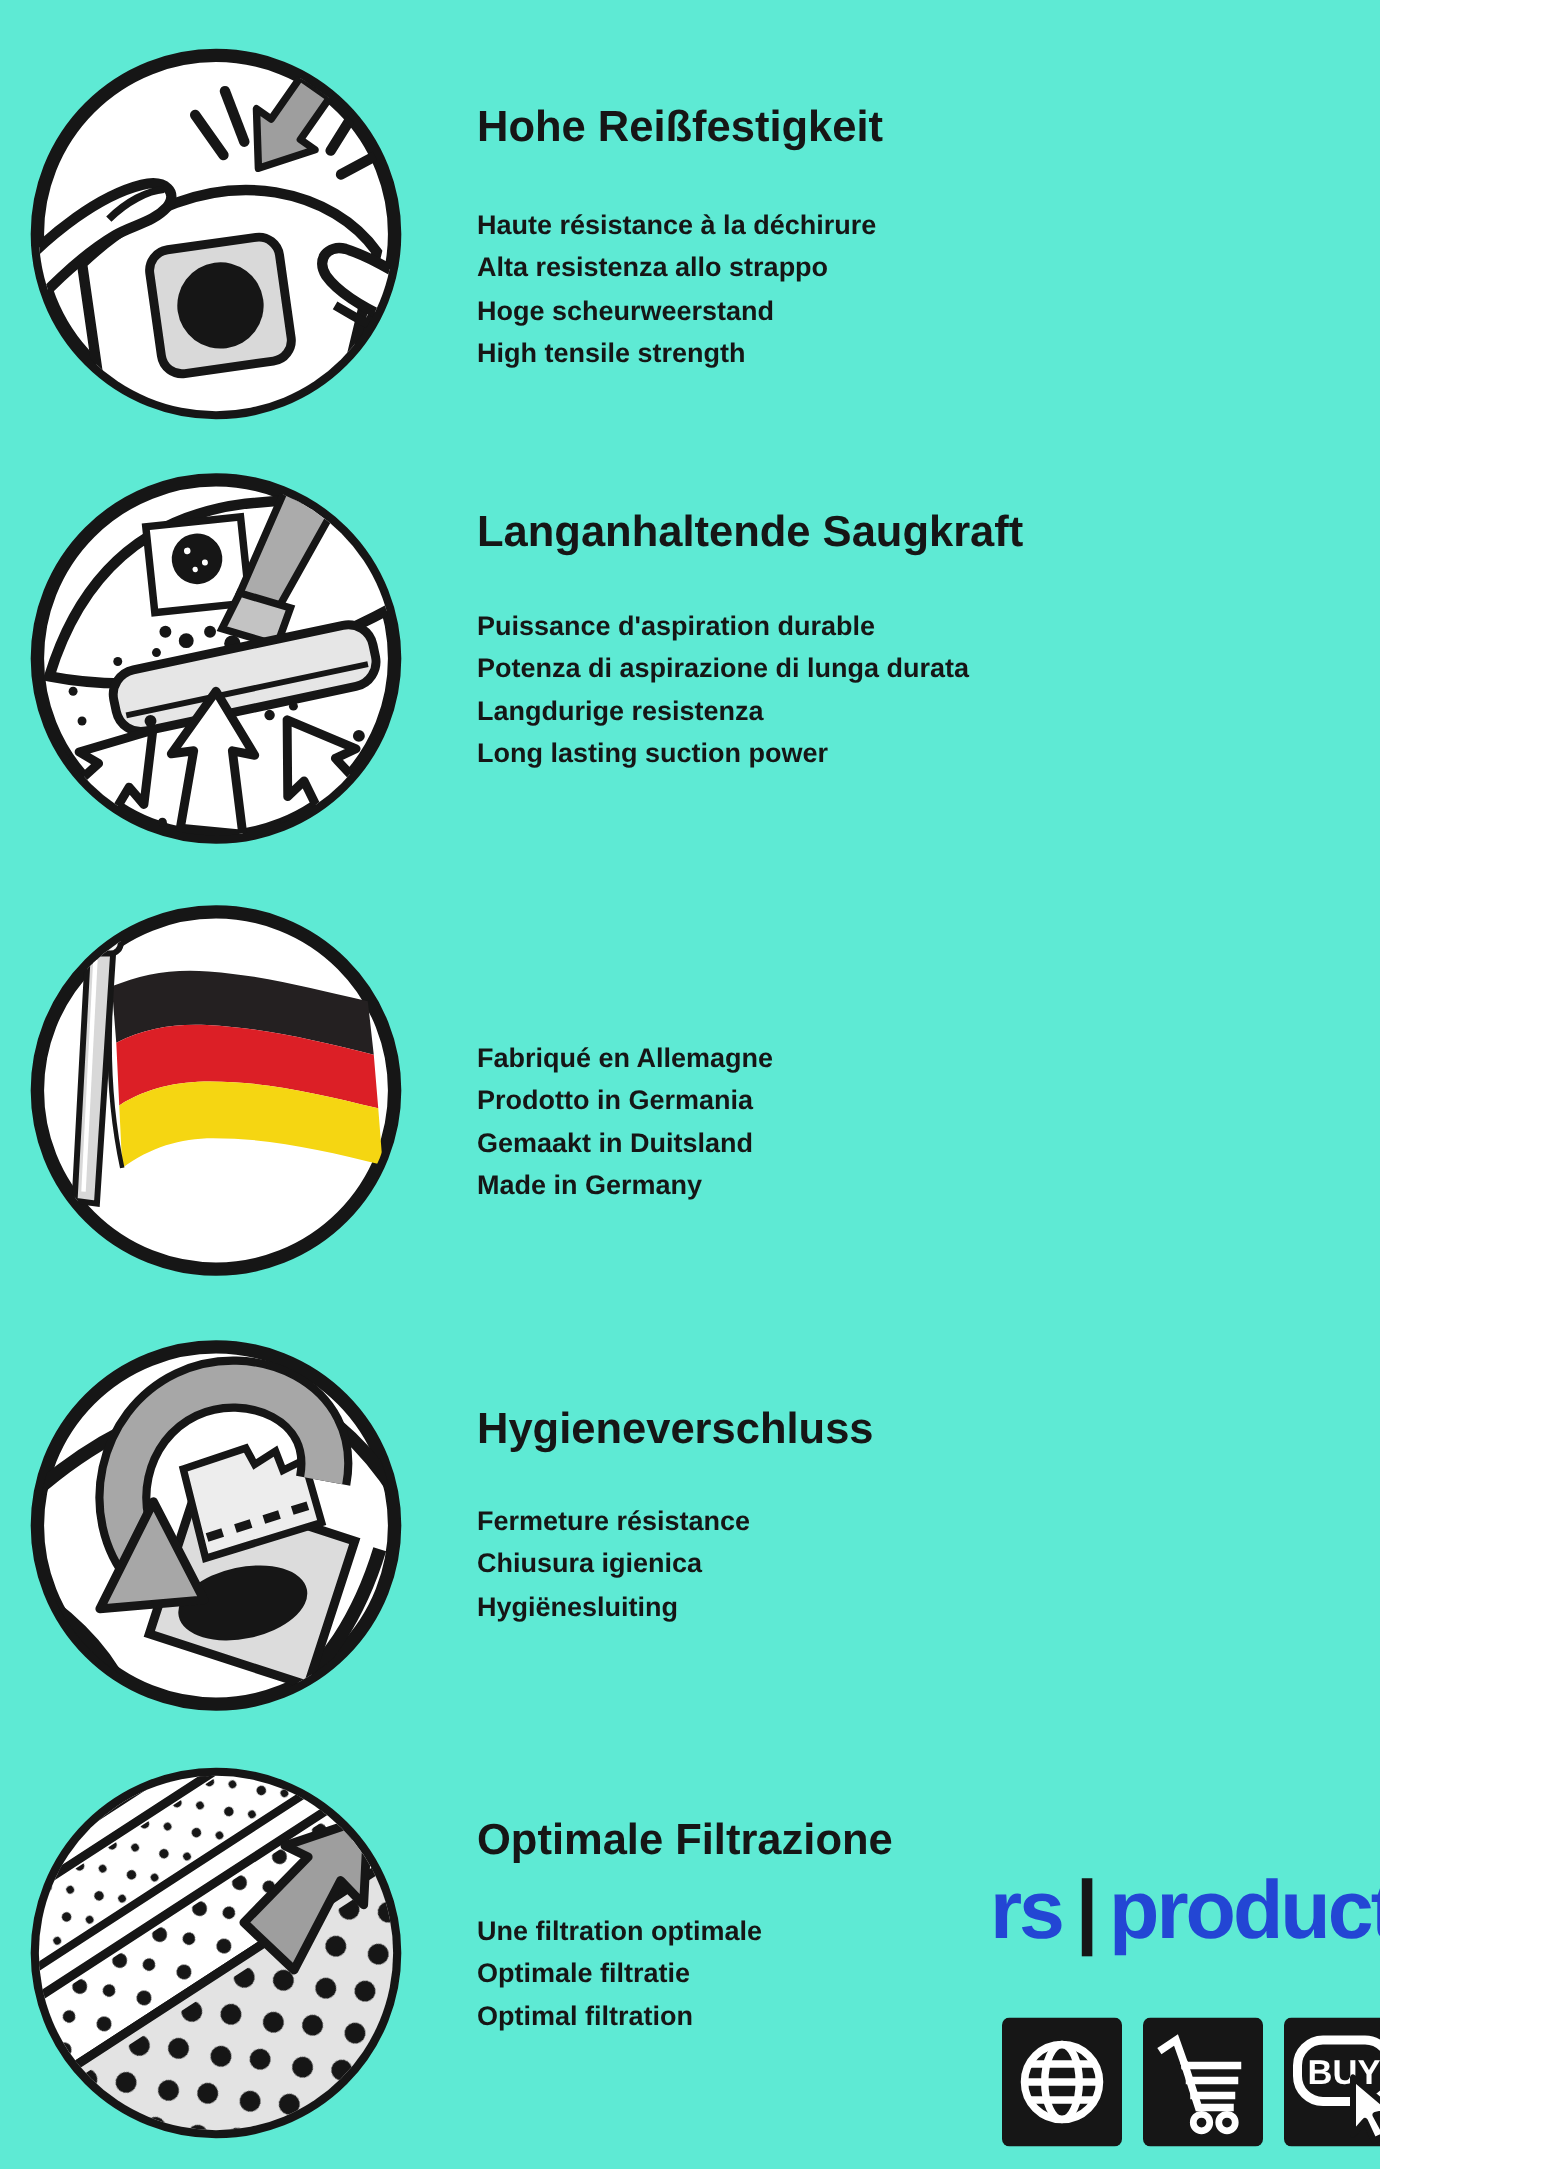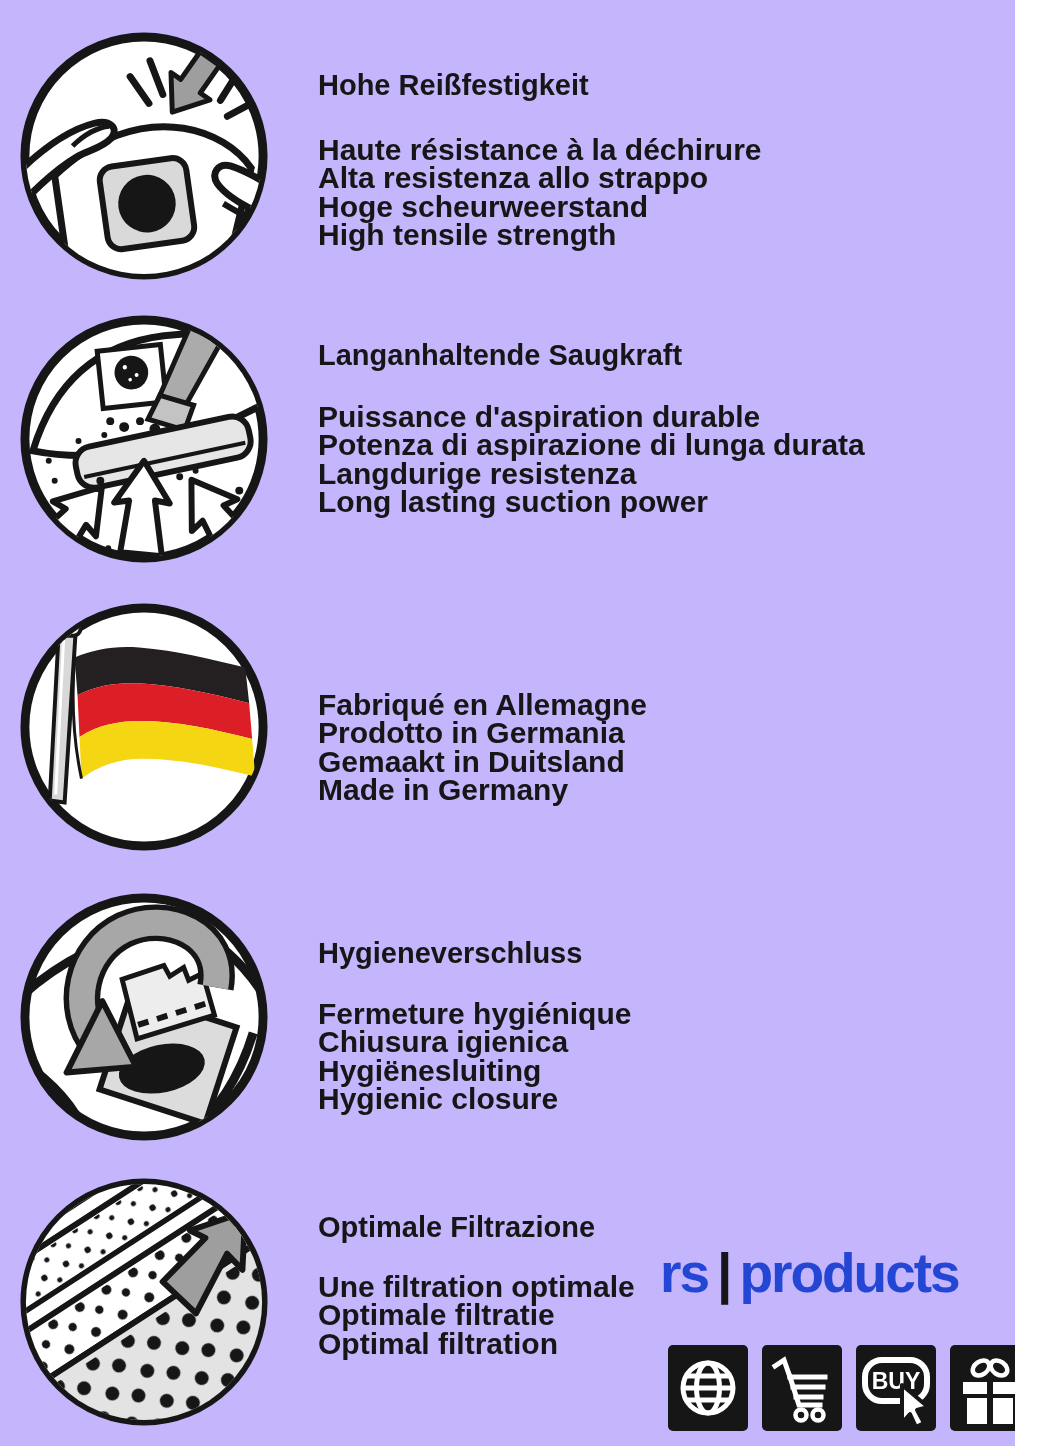--- a/index.html
+++ b/index.html
@@ -1,25 +1,25 @@
 <!DOCTYPE html>
 <html><head>
 <meta charset="utf-8">
 <style>
   html,body{margin:0;padding:0;background:#fff;}
   #page{
-    position:relative;width:1015px;height:1446px;background:#c4b5fd;overflow:hidden;
+    position:relative;width:920px;height:1446px;background:#5eead4;overflow:hidden;
     font-family:"Liberation Sans",sans-serif;color:#161616;
   }
   .circle-icon{position:absolute;left:15px;width:258px;height:258px;}
   .feat-heading{
     position:absolute;left:318px;font-size:29px;font-weight:bold;color:#161616;
     white-space:nowrap;line-height:1.1;
   }
-  .feat-body{position:absolute;left:318px;font-size:30px;font-weight:bold;color:#161616;}
+  .feat-body{position:absolute;left:318px;font-size:18px;font-weight:bold;color:#161616;}
   .feat-body div{line-height:28.4px;white-space:nowrap;}
   #logo{
     position:absolute;left:660px;top:1243px;font-size:55px;font-weight:bold;
     letter-spacing:-2px;line-height:1.1;white-space:nowrap;
   }
   #logo .blue{color:#2346d4;}
   #logo .pipe{color:#161616;margin:0 9px;font-weight:bold;}
   .brandicons{position:absolute;top:1345px;}
   .bi{position:absolute;width:80px;height:86px;cursor:pointer;}
   .bi svg{display:block;}
@@ -189,24 +189,23 @@
         <line x1="124" y1="138" x2="197" y2="115" stroke="#161616" stroke-width="6" stroke-dasharray="11 9"></line>
         <ellipse cx="148" cy="182" rx="44" ry="24" transform="rotate(-12 148 182)" fill="#161616"></ellipse>
         <path d="M202,100 C212,46 152,22 110,42 C66,63 54,122 84,158" stroke="#161616" stroke-width="37" fill="none"></path>
         <path d="M202,100 C212,46 152,22 110,42 C66,63 54,122 84,158" stroke="#a7a7a7" stroke-width="26" fill="none"></path>
         <polygon points="52,186 122,180 88,114" fill="#a7a7a7" stroke="#161616" stroke-width="6" stroke-linejoin="round"></polygon>
       </g>
     </svg>
   </div>
   <div class="feat-heading" style="top:938px">Hygieneverschluss</div>
   <div class="feat-body" style="top:1000px">
-    <div>Fermeture hygiénique</div>
+    <div>Fermeture résistance</div>
     <div>Chiusura igienica</div>
     <div>Hygiënesluiting</div>
-    <div>Hygienic closure</div>
   </div>
 
   <div class="circle-icon" style="top:1173px">
     <svg width="258" height="258" viewBox="0 0 260 260">
       <defs>
         <clipPath id="c5">
             <circle cx="130" cy="130" r="119"></circle>
           </clipPath>
         <pattern id="pdS" width="26" height="24" patternUnits="userSpaceOnUse">
           <circle cx="7" cy="7" r="3.2" fill="#161616"></circle>

